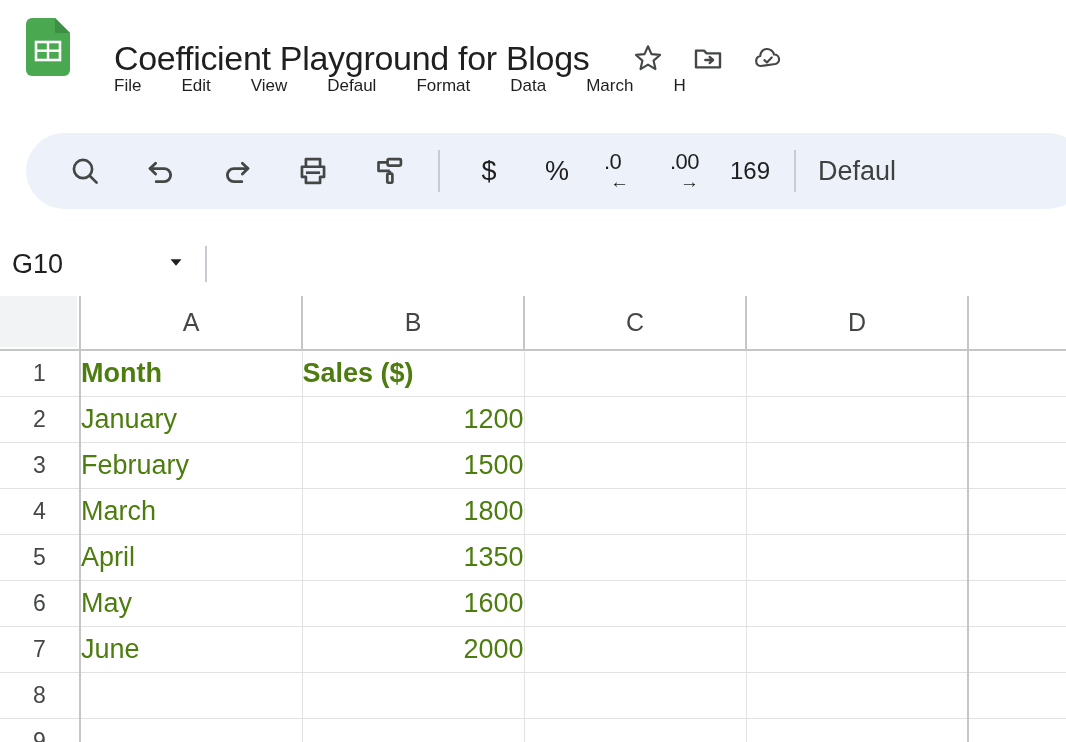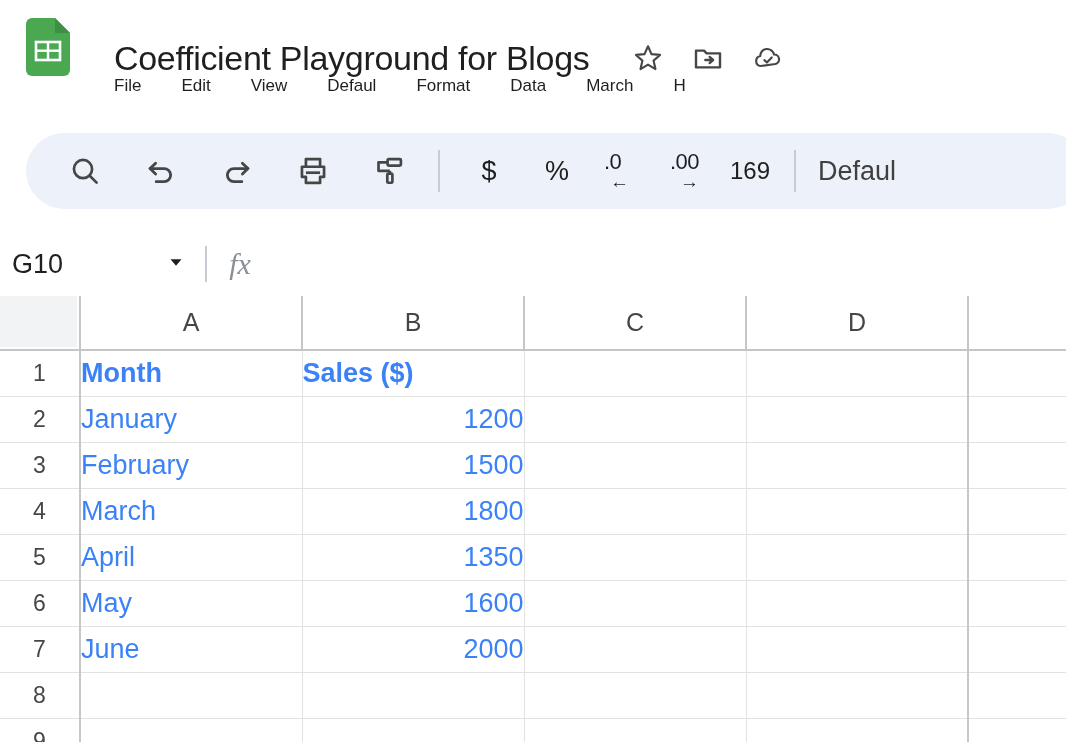--- a/index.html
+++ b/index.html
@@ -162,21 +162,21 @@
     border-bottom: 1px solid #e1e3e1;
     text-align: center; vertical-align: middle;
     font-size: 23px; color: #444746;
     cursor: pointer;
   }
   td.cell {
     height: 46px;
     border-right: 1px solid #e1e3e1;
     border-bottom: 1px solid #e1e3e1;
     vertical-align: middle;
-    font-size: 27px; color: #3b82f6;
+    font-size: 27px; color: #4d7c0f;
     padding: 0 10px;
     cursor: cell;
     overflow: hidden; white-space: nowrap;
   }
   td.cell.hardright { border-right: 2px solid #c4c7c5; }
   td.cell.bold { font-weight: bold; }
   td.cell.num { text-align: right; padding-left: 40px; }
   .w-a { width: 222px; }
   .w-b { width: 222px; }
   .w-c { width: 222px; }
@@ -313,23 +313,20 @@
   <div class="formulabar">
     <div class="namebox">
       <span class="namebox-val">G10</span>
       <span>
         <svg width="22" height="22" viewBox="0 0 24 24">
             <path d="M6 9 L12 16 L18 9 Z" fill="#1f1f1f"></path>
           </svg>
       </span>
     </div>
     <div class="fb-sep"></div>
-    <div class="fx-box">
-      <span class="fx-text">fx</span>
-    </div>
     <div class="formula-input"></div>
   </div>
 
   <div class="grid-wrap">
     <table class="sheet">
       <thead>
         <tr class="colhead">
           <th class="corner">
               <span class="corner-fill"></span>
             </th>

